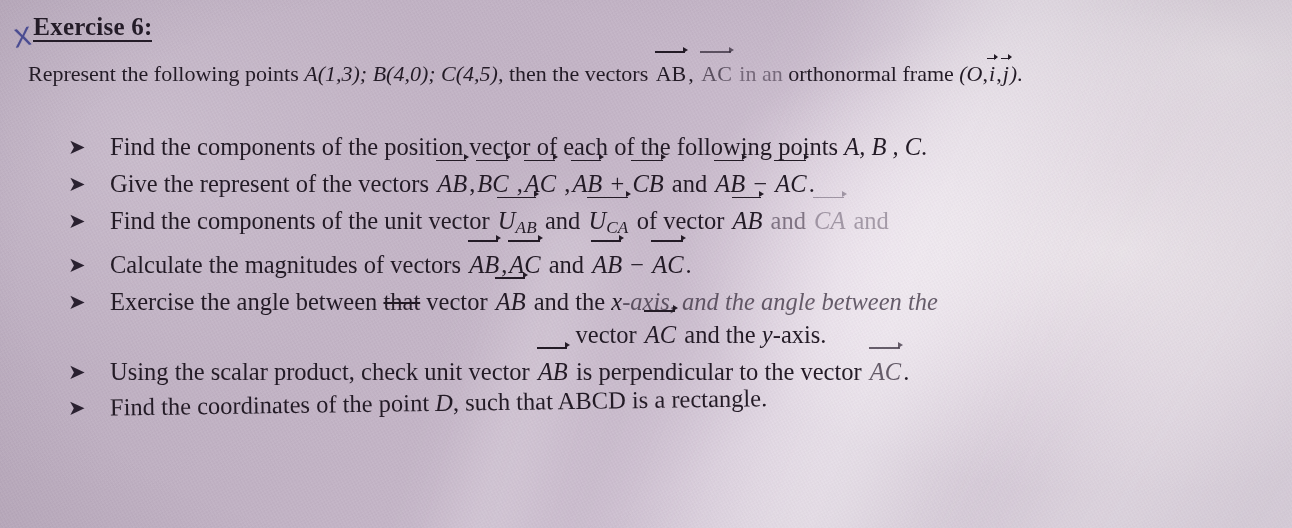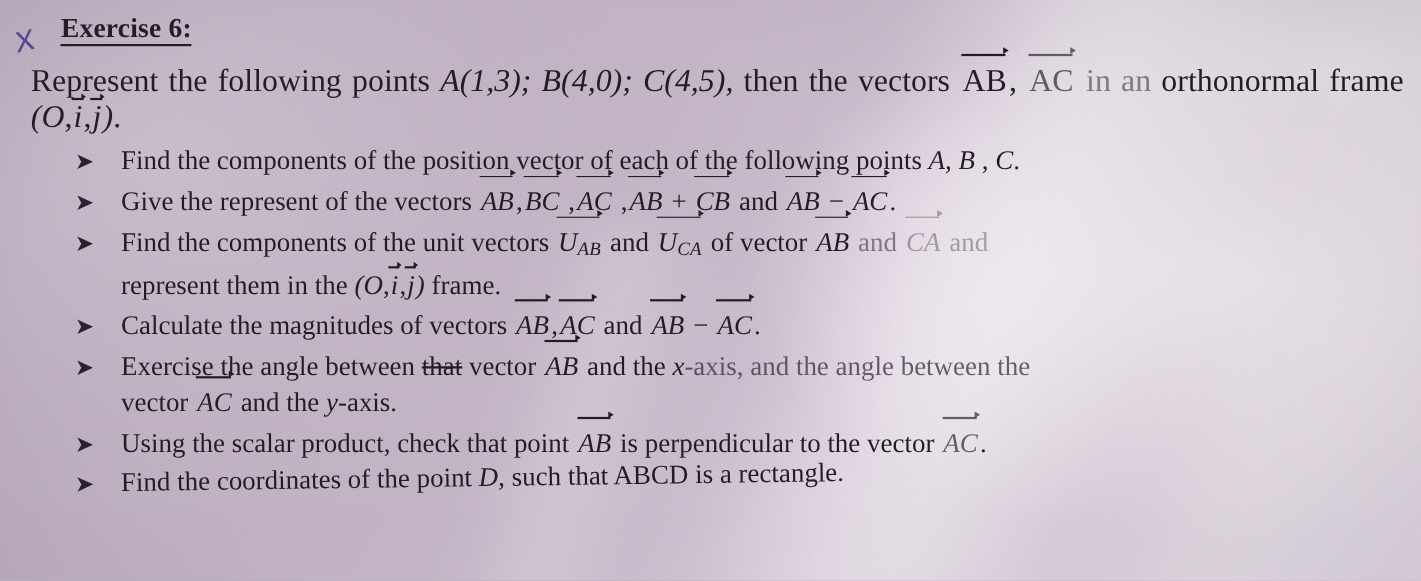--- a/index.html
+++ b/index.html
@@ -52,46 +52,45 @@
     font-family:"Liberation Sans",sans-serif;
     color:#3b3f8c;font-size:26px;line-height:1;
     transform:rotate(-13deg) skewX(-6deg);
     margin-right:2px;margin-top:10px;opacity:.88;
     text-shadow:0 0 1px rgba(59,63,140,.5);
   }
   .title{
     font-size:25px;font-weight:bold;color:#241c28;
     border-bottom:2.5px solid #241c28;padding-bottom:0px;line-height:1.05;
     letter-spacing:.2px;
-    margin-left:22px;
   }
 
   
   .intro{
     position:absolute;left:28px;top:58px;width:1248px;
-    font-size:29px;line-height:32px;color:#231b26;
+    font-size:22px;line-height:32px;color:#231b26;
     text-align:justify;
   }
   .intro .l2{text-align:left;}
 
   
   ul.items{list-style:none;margin:0;padding:0;position:absolute;left:0;top:130px;width:1292px;}
   ul.items li{
     position:relative;font-size:24.5px;line-height:33px;color:#231b26;
     padding-left:110px;margin:0 0 4px 0;
   }
   ul.items li .bullet{
     position:absolute;left:68px;top:1px;font-size:21px;color:#2a2130;
     font-family:"DejaVu Sans",sans-serif;
   }
   li.tight{margin-bottom:2px;}
   li.ind-a{padding-left:88px;}
   li.ind-a .bullet{left:46px;}
   li.just{text-align:justify;padding-right:50px;}
-  .cont{display:block;padding-left:0;}
+  .cont{display:block;padding-left:0;text-align:center;}
 
   
   .mi{font-style:italic;}
   .vec{
     display:inline-block;position:relative;font-style:italic;
     padding:0 1px;margin:0 1px;white-space:nowrap;
   }
   .vec::before{
     content:"";position:absolute;left:0;right:2px;top:-0.30em;
     height:1.7px;background:currentColor;
@@ -112,21 +111,21 @@
   .ivec::after{
     content:"";position:absolute;right:-2px;top:-0.18em;
     border-left:4.5px solid currentColor;
     border-top:3px solid transparent;border-bottom:3px solid transparent;
   }
   .strike{text-decoration:line-through;text-decoration-thickness:2px;text-align:center;}
 
   
   .faded{color:rgba(58,46,64,0.40);}
   .faded2{color:rgba(58,46,64,0.58);}
-  .faded3{color:rgba(50,40,56,0.72);}
+  .faded3{color:rgba(50,40,56,0.72);font-style:italic;}
   .last-line{
     font-size:24px;
     transform:rotate(-0.8deg);
     transform-origin:left center;
   }
 </style>
 </head>
 <body>
 
 <div id="page">
@@ -178,34 +177,29 @@
         <span>+</span>
         <span class="vec">CB</span>
         <span>and</span>
         <span class="vec">AB</span>
         <span>−</span>
         <span class="vec">AC</span><span>.</span>
       </li>
 
       <li class="tight ind-a just">
         <span class="bullet">➤</span>
-        <span>Find the components of the unit vectors</span>
+        <span>Find the components of the unit vector</span>
         <span class="vec"><span>U</span><span class="sub">AB</span></span>
         <span>and</span>
         <span class="vec"><span>U</span><span class="sub">CA</span></span>
         <span>of vector</span>
         <span class="vec">AB</span>
         <span class="faded2">and</span>
         <span class="vec faded">CA</span>
         <span class="faded">and</span>
-        <span class="cont">
-          <span>represent them in the</span>
-          <span class="mi">(</span><span class="mi">O</span><span>,</span><span class="ivec">i</span><span>,</span><span class="ivec">j</span><span class="mi">)</span>
-          <span>frame.</span>
-        </span>
       </li>
 
       <li class="tight">
         <span class="bullet">➤</span>
         <span>Calculate the magnitudes of vectors</span>
         <span class="vec">AB</span><span>,</span><span class="vec">AC</span>
         <span>and</span>
         <span class="vec">AB</span>
         <span>−</span>
         <span class="vec">AC</span><span>.</span>
@@ -222,21 +216,21 @@
         <span class="cont">
           <span>vector</span>
           <span class="vec">AC</span>
           <span>and the</span>
           <span class="mi">y</span><span>-axis.</span>
         </span>
       </li>
 
       <li class="tight">
         <span class="bullet">➤</span>
-        <span>Using the scalar product, check that point</span>
+        <span>Using the scalar product, check unit vector</span>
         <span class="vec">AB</span>
         <span>is perpendicular to the vector</span>
         <span class="vec faded3">AC</span><span>.</span>
       </li>
 
       <li class="tight last-line">
         <span class="bullet">➤</span>
         <span>Find the coordinates of the point</span>
         <span class="mi">D</span><span>, such that ABCD is a rectangle.</span>
       </li>

